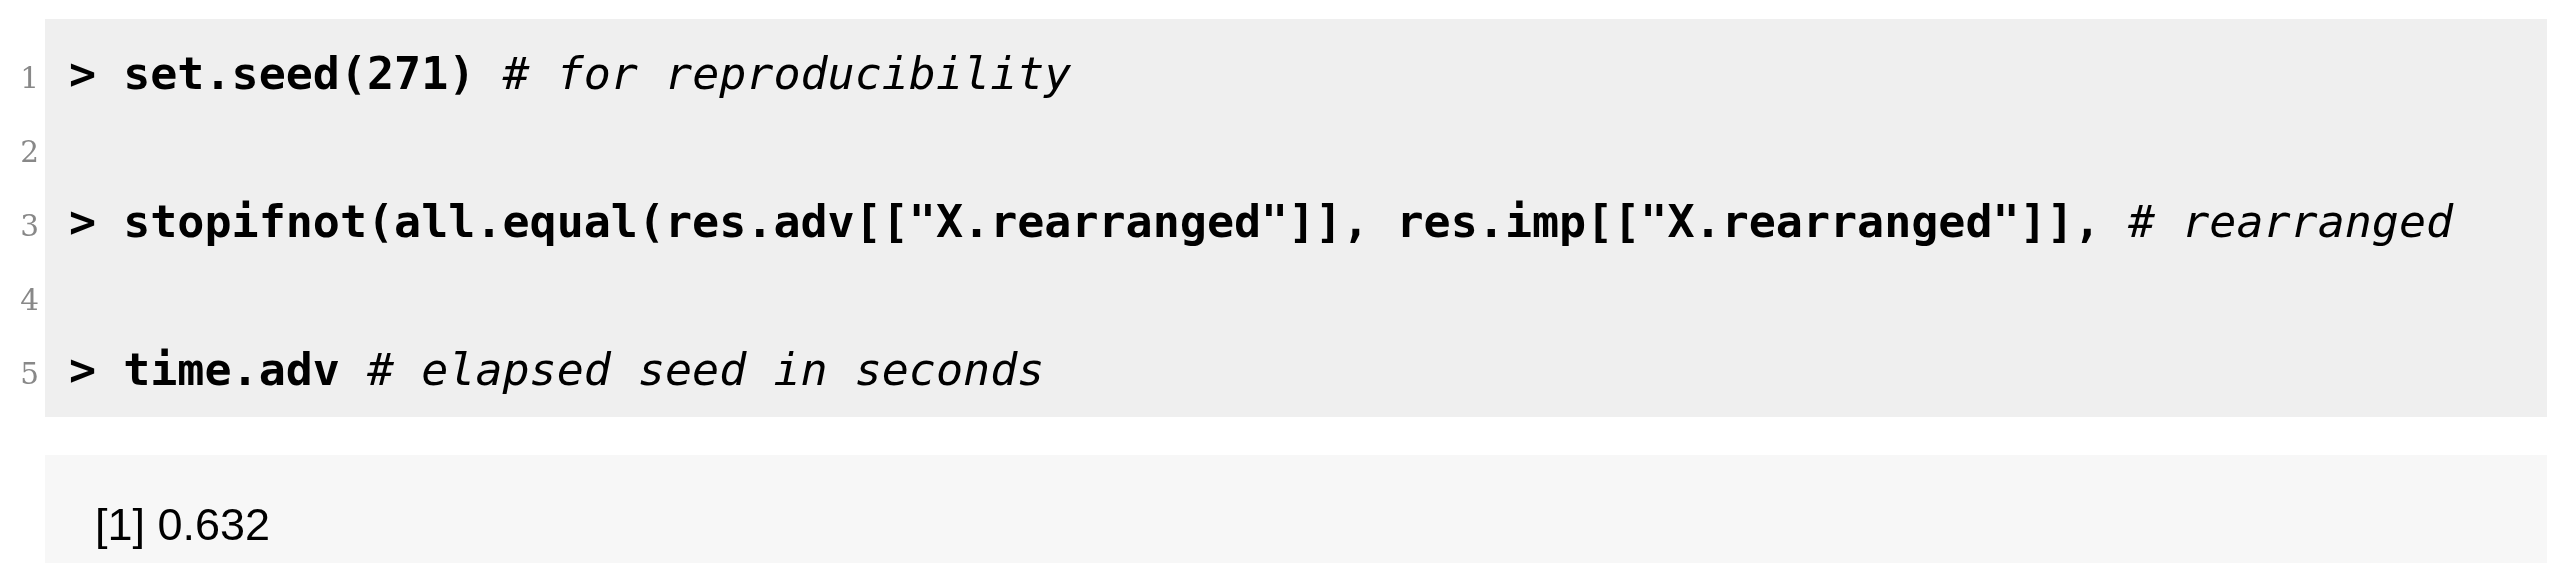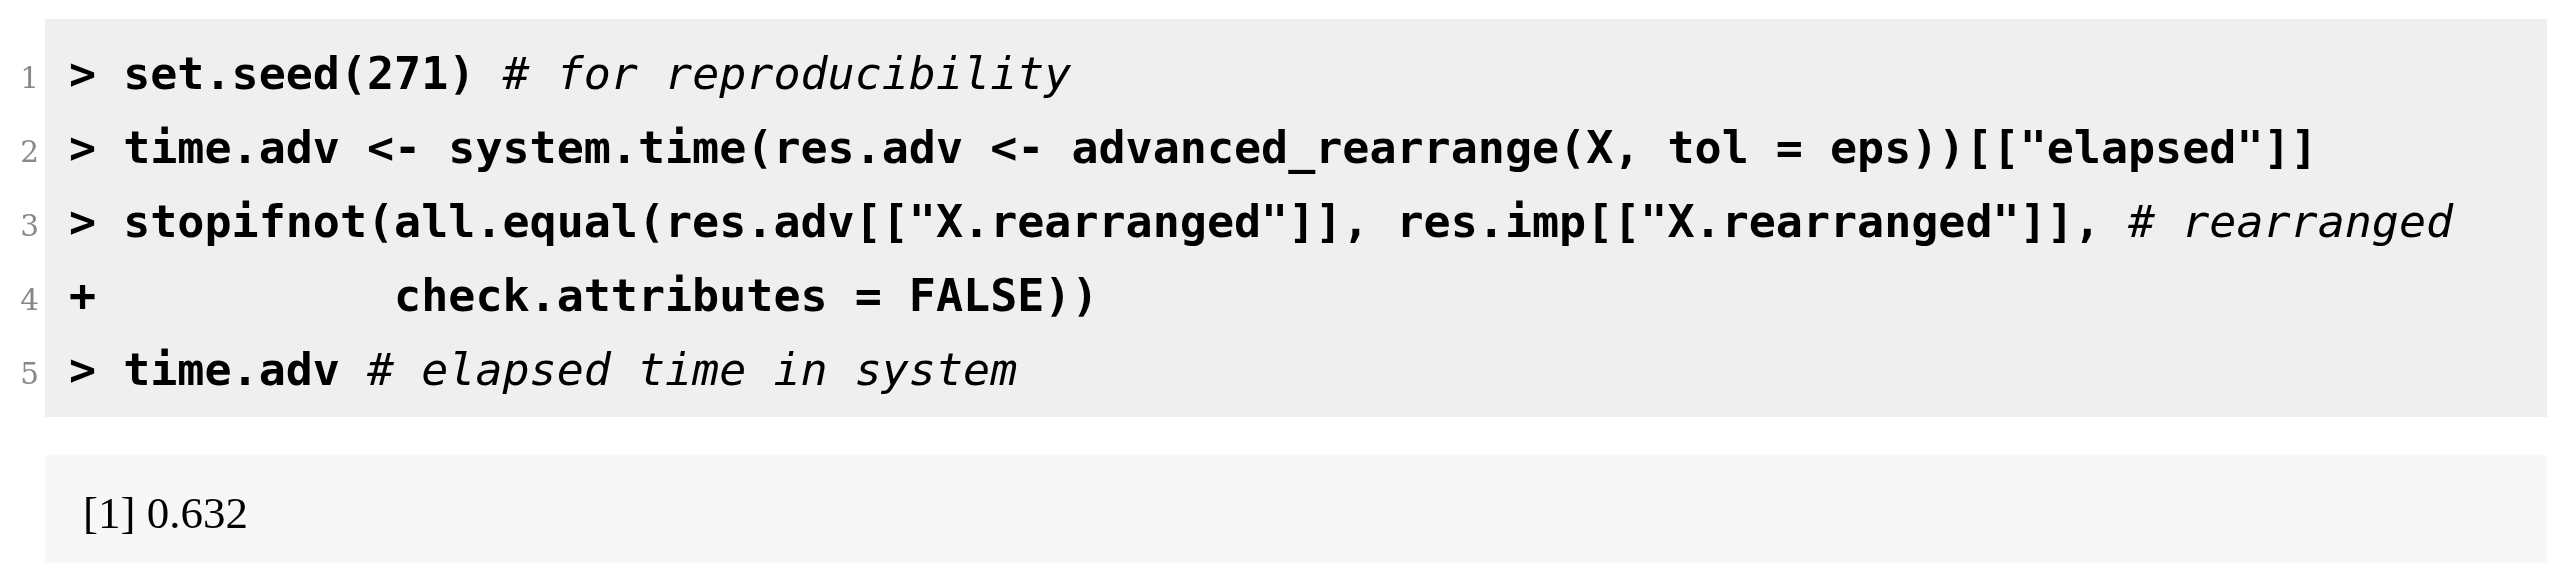--- a/index.html
+++ b/index.html
@@ -58,38 +58,38 @@
     width: 2502px;
     height: 108px;
     box-sizing: border-box;
     background: #f7f7f7;
     padding-left: 34px;
     font-family: "DejaVu Sans Mono", "Liberation Mono", monospace;
     font-size: 45px;
     color: #000000;
   }
   .output-line {
-    margin: 4px;
+    margin: 16px;
     line-height: 108px;
     white-space: pre;
-    font-family: Liberation Serif, serif;
+    font-family: Liberation Sans, sans-serif;
     font-size: inherit;
   }
 </style>
 </head>
 <body>
 
 <div class="page">
 
   <div class="code-chunk" id="code-chunk">
       <div class="code-line"><span class="lineno">1</span><span class="seg-code">&gt; set.seed(271) </span><span class="seg-comment"># for reproducibility</span></div>
-      <div class="code-line"><span class="lineno">2</span><span class="seg-code">&gt; time.adv &lt;- system.time(res.adv &lt;- advanced_rearrange(X, tol = eps))[["elapsed"]]</span></div>
+      <div class="code-line"><span class="lineno">2</span></div>
       <div class="code-line"><span class="lineno">3</span><span class="seg-code">&gt; stopifnot(all.equal(res.adv[["X.rearranged"]], res.imp[["X.rearranged"]], </span><span class="seg-comment"># rearranged</span></div>
-      <div class="code-line"><span class="lineno">4</span><span class="seg-code">+           check.attributes = FALSE))</span></div>
-      <div class="code-line"><span class="lineno">5</span><span class="seg-code">&gt; time.adv </span><span class="seg-comment"># elapsed time in system</span></div>
+      <div class="code-line"><span class="lineno">4</span></div>
+      <div class="code-line"><span class="lineno">5</span><span class="seg-code">&gt; time.adv </span><span class="seg-comment"># elapsed seed in seconds</span></div>
     </div>
 
   <div class="output-chunk">
     <pre class="output-line">[1] 0.632</pre>
   </div>
 
 </div>
 
 
 </body></html>

